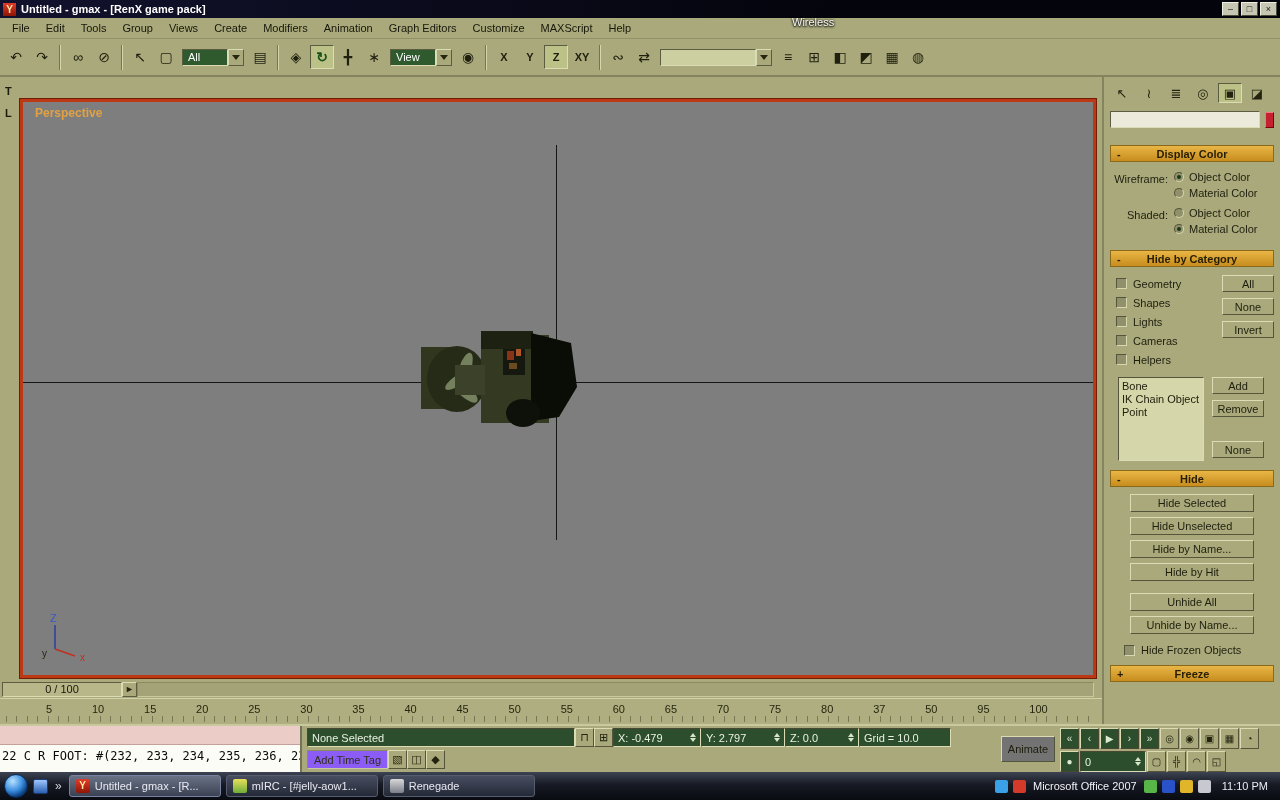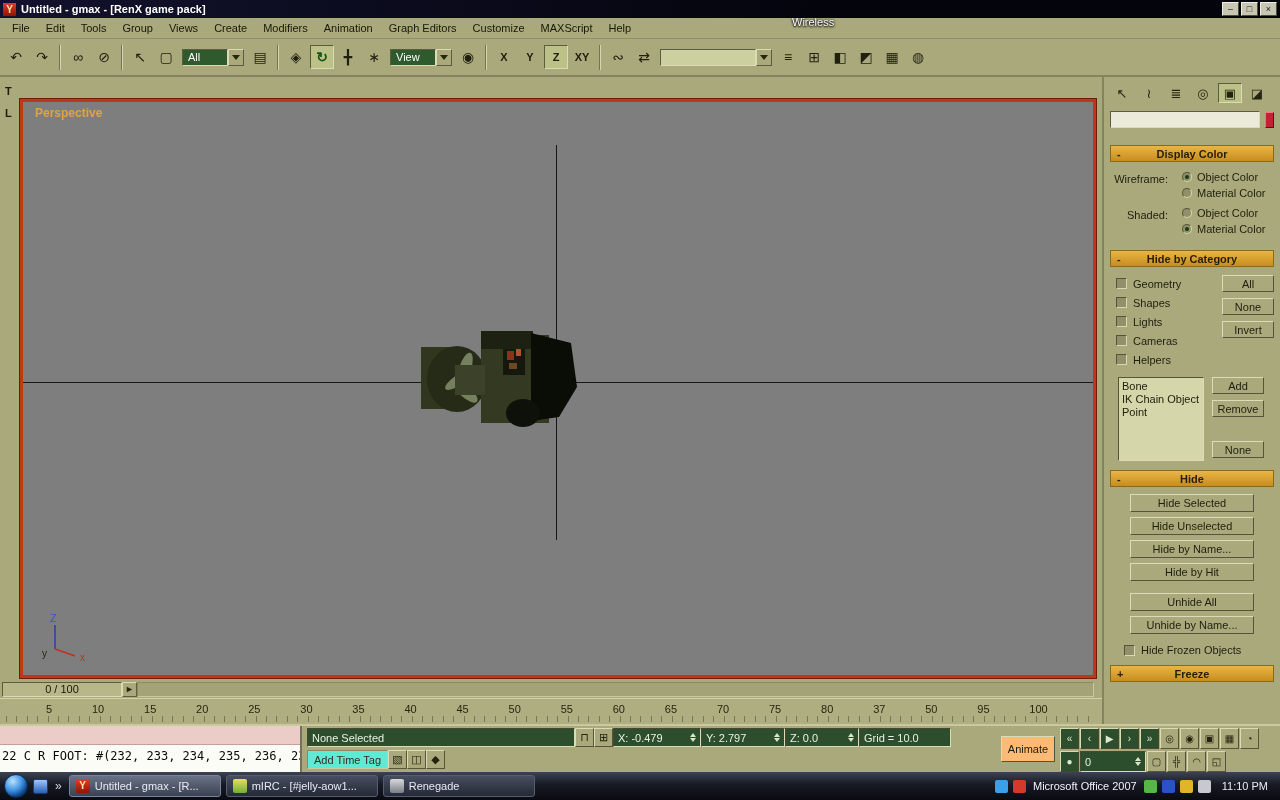--- a/index.html
+++ b/index.html
@@ -58,21 +58,21 @@
   .cmd-panel{width:178px;background:#a9a97c;border-left:2px solid #84845f;padding:6px 6px 0;display:flex;flex-direction:column;flex:0 0 auto;overflow:hidden;}
   .tab-row{display:flex;gap:3px;margin-bottom:8px;}
   .tab{width:24px;height:20px;display:flex;align-items:center;justify-content:center;font-size:13px;color:#23230f;}
   .tab.active{border:1px solid;border-color:#5c5c40 #dcdcb4 #dcdcb4 #5c5c40;background:#bcc287;}
   .name-row{display:flex;gap:5px;align-items:center;margin-bottom:10px;}
   .name-field{flex:1;height:17px;background:#eceada;border:1px solid;border-color:#5c5c40 #dcdcb4 #dcdcb4 #5c5c40;font:11px "Liberation Sans",sans-serif;padding:0 3px;color:#222;}
   .color-swatch{width:16px;height:16px;background:#c52130;border:1px solid;border-color:#e78 #701 #701 #e78;}
   .rollout{height:17px;background:linear-gradient(#e9b646,#c78d1e);border:1px solid #8a6a1a;color:#261d02;display:flex;align-items:center;justify-content:center;font-weight:bold;position:relative;margin:7px 0 7px;}
   .rollout .pm{position:absolute;left:6px;font-weight:bold;}
   .rollgroup{color:#1f1f0e;}
-  .dcrow{display:flex;margin:2px 0 8px;gap:8px;}
+  .dcrow{display:flex;margin:2px 0 8px;}
   .dclabel{width:58px;padding-top:2px;text-align:right;margin-right:6px;}
   .radio-col{display:flex;flex-direction:column;gap:4px;}
   .radio-row{display:flex;align-items:center;gap:5px;}
   .radio{width:10px;height:10px;border-radius:50%;background:#90906a;border:1px solid;border-color:#55553c #d8d8b0 #d8d8b0 #55553c;position:relative;}
   .radio.sel::after{content:"";position:absolute;left:2px;top:2px;width:4px;height:4px;border-radius:50%;background:#173a17;}
   .cat-grid{display:flex;margin-left:6px;}
   .cat-list{flex:1;}
   .cat-row{display:flex;align-items:center;gap:6px;height:19px;}
   .checkbox{width:11px;height:11px;background:#90906a;border:1px solid;border-color:#55553c #d8d8b0 #d8d8b0 #55553c;flex:0 0 auto;}
   .cat-btns{width:52px;display:flex;flex-direction:column;gap:6px;padding-top:1px;}
@@ -95,22 +95,22 @@
   .status-right{flex:1;display:flex;padding:2px 2px 2px 5px;gap:5px;min-width:0;}
   .sr-left{flex:1;display:flex;flex-direction:column;gap:3px;min-width:0;}
   .srow{display:flex;align-items:center;gap:0;height:19px;}
   .gfield{background:#2c4e2c;color:#e9f2e4;border:1px solid;border-color:#474732 #dcdcb4 #dcdcb4 #474732;height:19px;display:flex;align-items:center;padding:0 4px;white-space:nowrap;overflow:hidden;}
   .gfield .lab{margin-right:3px;}
   .spin{margin-left:auto;display:flex;flex-direction:column;gap:1px;padding-left:4px;}
   .spin i{display:block;width:0;height:0;border:3px solid transparent;}
   .spin i.up{border-bottom:4px solid #d8e6c6;}
   .spin i.dn{border-top:4px solid #d8e6c6;}
   .sbtn{width:19px;height:19px;background:#a9a97c;border:1px solid;border-color:#dcdcb4 #55553c #55553c #dcdcb4;display:flex;align-items:center;justify-content:center;font-size:11px;color:#23230f;flex:0 0 auto;}
-  .att-field{height:19px;background:#5eead4;border:1px solid;border-color:#8b8b62 #c9c99e #c9c99e #8b8b62;color:#30301c;display:flex;align-items:center;padding:4px 6px;flex:0 0 auto;}
-  .animate-btn{width:54px;height:26px;align-self:center;background:#fdba74;border:1px solid;border-color:#dcdcb4 #55553c #55553c #dcdcb4;color:#1c1c0c;display:flex;align-items:center;justify-content:center;flex:0 0 auto;}
+  .att-field{height:19px;background:#8b5cf6;border:1px solid;border-color:#8b8b62 #c9c99e #c9c99e #8b8b62;color:#30301c;display:flex;align-items:center;padding:4px 6px;flex:0 0 auto;}
+  .animate-btn{width:54px;height:26px;align-self:center;background:#737373;border:1px solid;border-color:#dcdcb4 #55553c #55553c #dcdcb4;color:#1c1c0c;display:flex;align-items:center;justify-content:center;flex:0 0 auto;}
   .time-nav{width:218px;display:flex;flex-direction:column;gap:2px;flex:0 0 auto;}
   .tn-row{display:flex;gap:1px;height:21px;}
   .tn-btn{flex:0 0 19px;height:21px;display:flex;align-items:center;justify-content:center;font-size:10px;}
   .tn-btn.dark{background:#2c4e2c;color:#dcead0;border:1px solid;border-color:#dcdcb4 #474732 #474732 #dcdcb4;}
   .tn-btn.olive{background:#a9a97c;color:#23230f;border:1px solid;border-color:#dcdcb4 #55553c #55553c #dcdcb4;}
   .frame-field{flex:0 0 66px;height:21px;}
 
   
   .taskbar{height:28px;background:linear-gradient(#3d4352,#171a24 45%,#090b11);display:flex;align-items:center;padding:0 4px;gap:5px;flex:0 0 auto;color:#e9e9f2;}
   .start-orb{width:24px;height:24px;border-radius:50%;background:radial-gradient(circle at 35% 28%,#b8e2ff,#3d8fe0 45%,#0c4487 72%,#051d3e);border:1px solid #0a2b55;flex:0 0 auto;}

